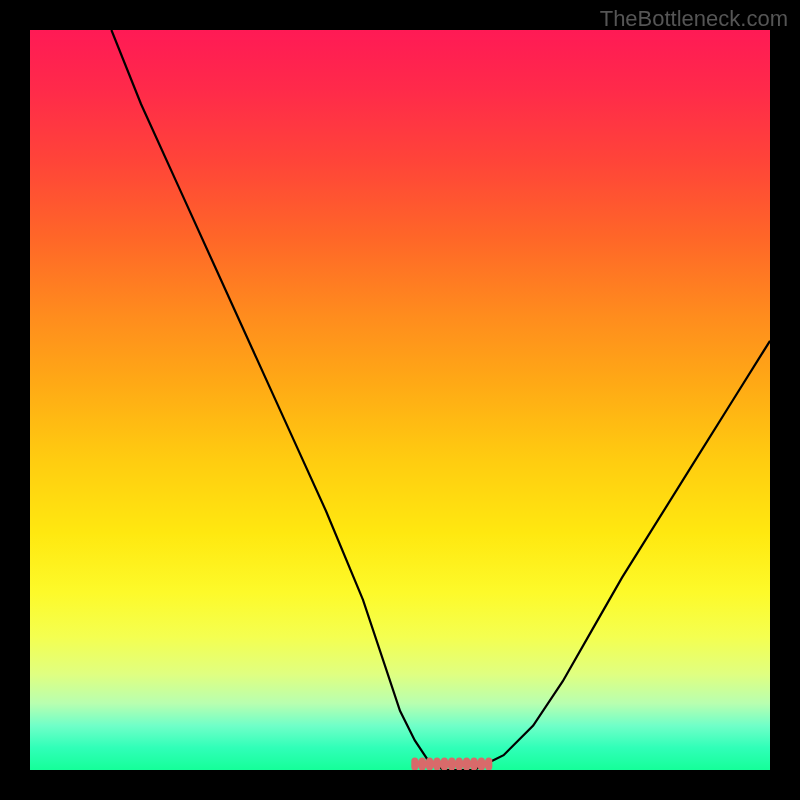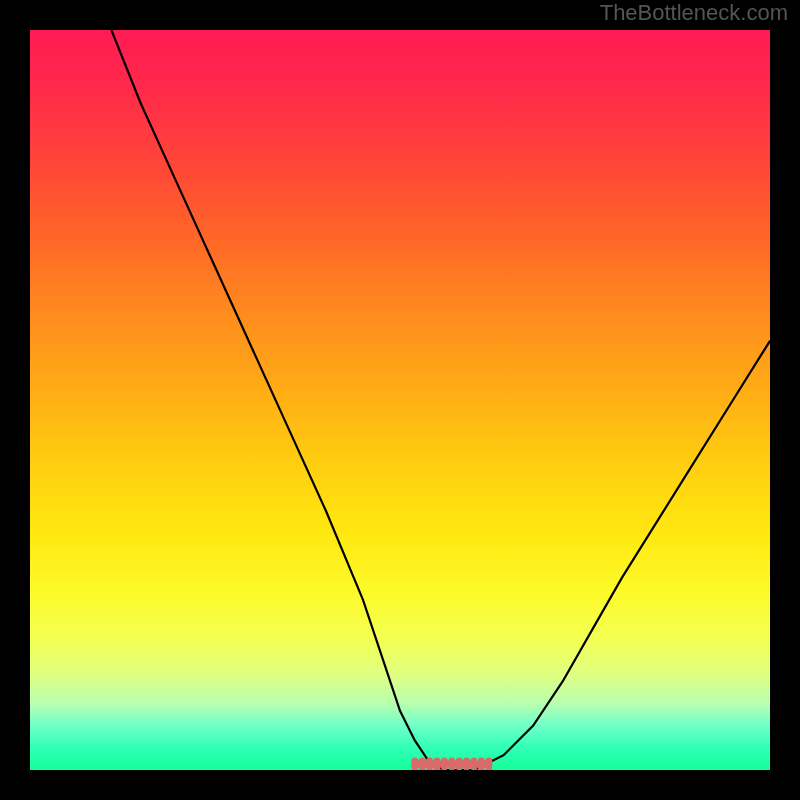--- a/index.html
+++ b/index.html
@@ -6,21 +6,21 @@
     margin: 0;
     padding: 0;
     width: 800px;
     height: 800px;
     background: #000;
     position: relative;
     font-family: Arial, sans-serif;
   }
   .attribution {
     position: absolute;
-    top: 0;
+    top: 6px;
     right: 12px;
     color: #555;
     font-size: 22px;
     font-weight: 500;
     z-index: 10;
   }
   .plot-area {
     position: absolute;
     left: 30px;
     top: 30px;

